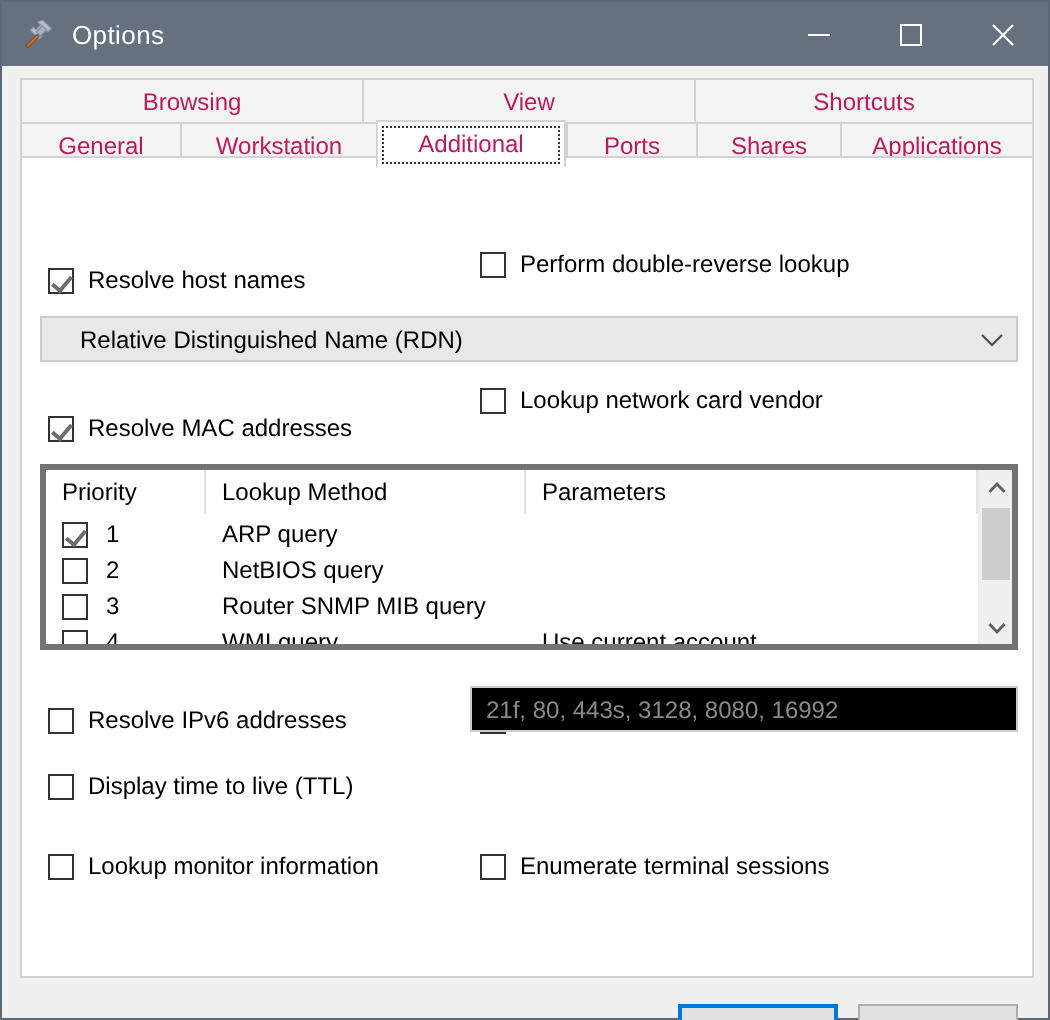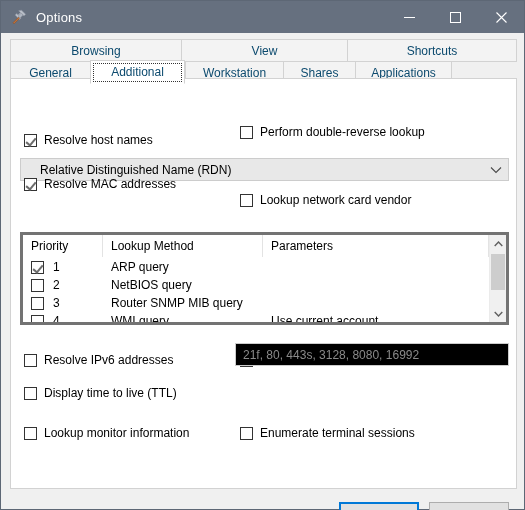--- a/index.html
+++ b/index.html
@@ -94,21 +94,21 @@
   .tab-row.row2 { top: 22px; }
   .tab {
     box-sizing: border-box;
     border: 1px solid #d2d2d2;
     border-right: none;
     background: #f3f3f3;
     display: flex;
     align-items: center;
     justify-content: center;
     font-size: 12px;
-    color: #0c4a6e;
+    color: #be185d;
     height: 23px;
     white-space: nowrap;
     overflow: hidden;
   }
   .tab:last-child { border-right: 1px solid #d2d2d2; }
   .tab.active {
     background: #ffffff;
     border: 1px solid #d2d2d2;
     border-bottom: 1px solid #ffffff;
     height: 24px;
@@ -374,26 +374,29 @@
         </div>
         <div class="tab" style="width:170px">
           <span class="tab-label">Shortcuts</span>
         </div>
       </div>
 
       <div class="tab-row row2">
         <div class="tab" style="width:80px">
           <span class="tab-label">General</span>
         </div>
+        <div class="tab" style="width:98px">
+          <span class="tab-label">Workstation</span>
+        </div>
         <div class="tab active" style="width:95px">
           <span class="focus-rect"></span>
           <span class="tab-label">Additional</span>
         </div>
-        <div class="tab" style="width:98px">
-          <span class="tab-label">Workstation</span>
+        <div class="tab" style="width:65px">
+          <span class="tab-label">Ports</span>
         </div>
         <div class="tab" style="width:72px">
           <span class="tab-label">Shares</span>
         </div>
         <div class="tab" style="width:97px">
           <span class="tab-label">Applications</span>
         </div>
       </div>
     </div>
 
@@ -410,21 +413,21 @@
 
       <div id="combo">
         <span class="combo-text">Relative Distinguished Name (RDN)</span>
         <span class="combo-arrow">
           <svg width="12" height="8" viewBox="0 0 12 8">
               <path d="M1 1.5 L6 6.5 L11 1.5" fill="none" stroke="#4a4a4a" stroke-width="1.1"></path>
             </svg>
         </span>
       </div>
 
-      <div class="cb" style="left:13px; top:98px;">
+      <div class="cb" style="left:13px; top:128px;">
         <span class="box checked"></span>
         <span class="cb-label">Resolve MAC addresses</span>
       </div>
       <div class="cb" style="left:229px; top:114px;">
         <span class="box"></span>
         <span class="cb-label">Lookup network card vendor</span>
       </div>
 
       <div id="listview">
         <div id="list-body">

